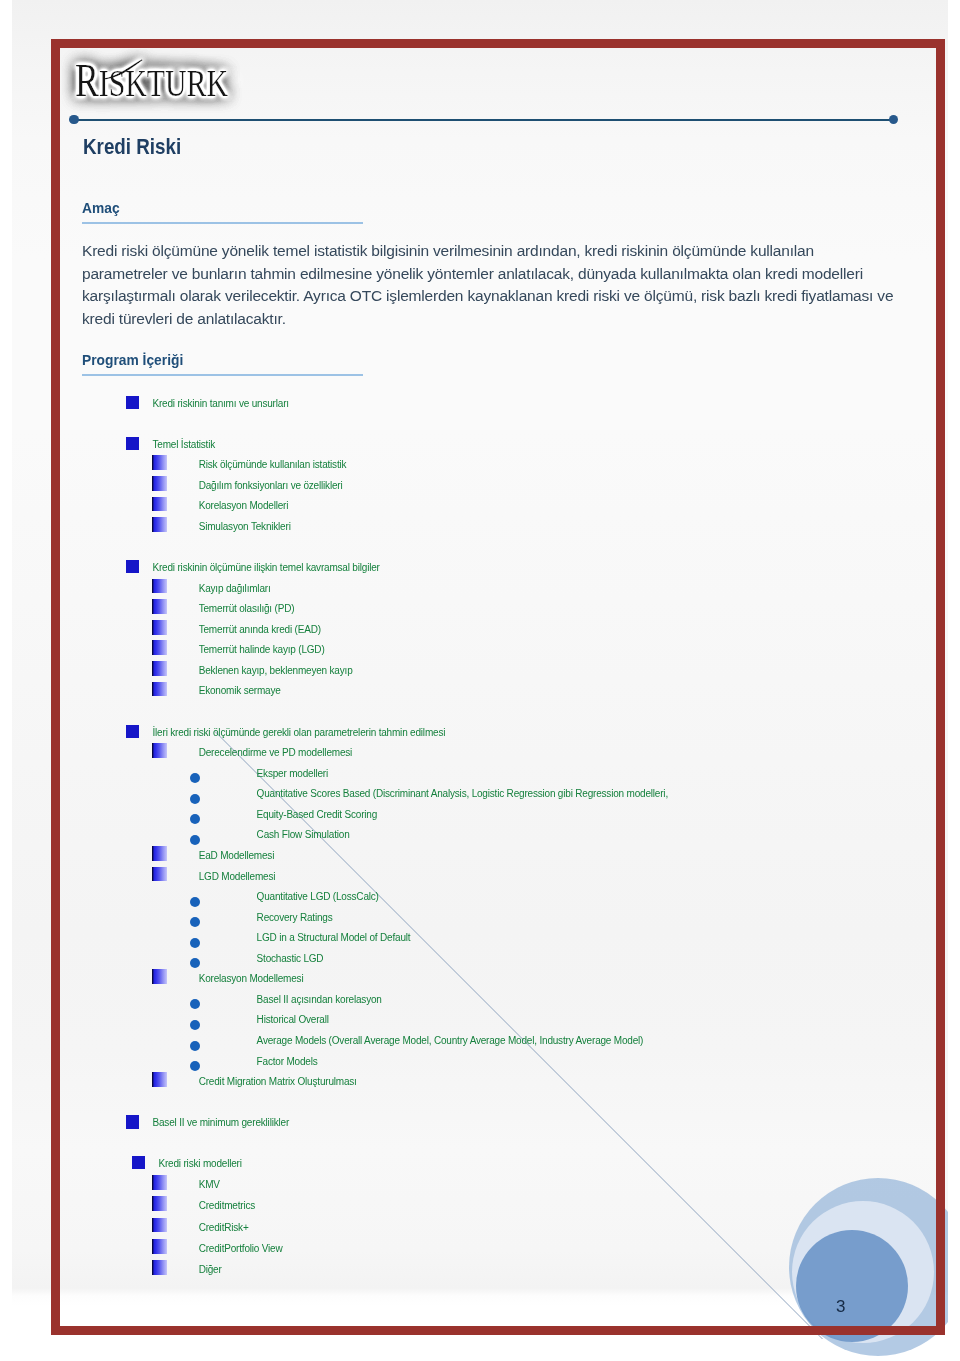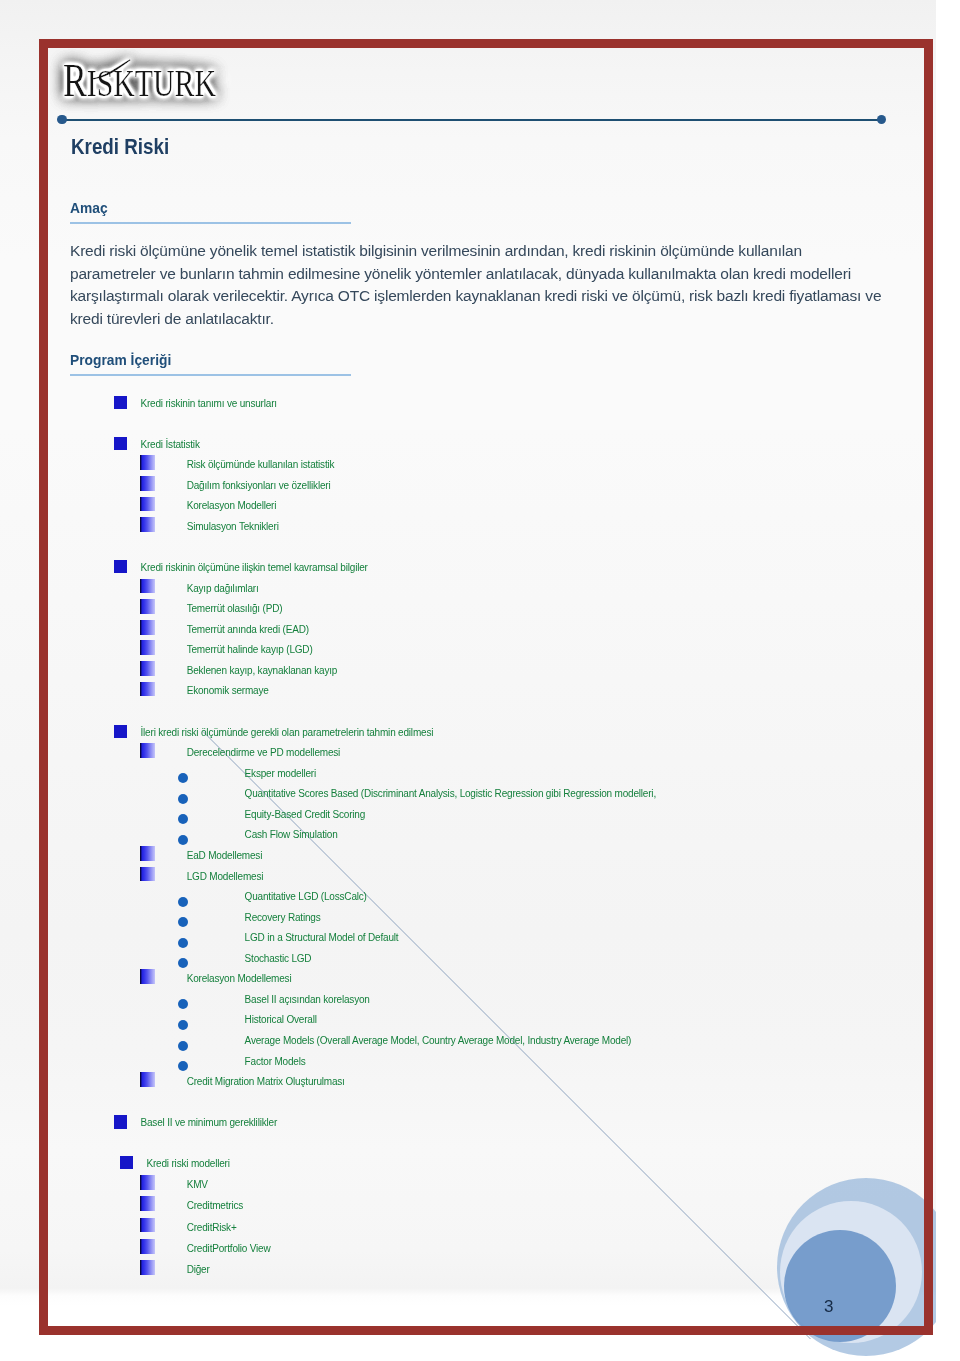--- a/index.html
+++ b/index.html
@@ -1,20 +1,20 @@
 <!DOCTYPE html>
 <html><head>
 <meta charset="utf-8">
 <title>Kredi Riski</title>
 <style>
   html,body{margin:0;padding:0;}
   body{width:960px;height:1361px;overflow:hidden;
        font-family:"Liberation Sans","DejaVu Sans",sans-serif;
        background:#ffffff;}
-  .page{position:absolute;left:0;top:0;width:936px;height:1361px;overflow:hidden;}
+  .page{position:absolute;left:12px;top:0;width:936px;height:1361px;overflow:hidden;}
 
   .bg{position:absolute;left:0;top:0;width:960px;height:1361px;
       background:linear-gradient(180deg,
         #f1f1f1 0px,#f4f4f4 50px,#f8f8f8 140px,#fafafa 260px,#fafafa 430px,
         #f8f8f8 600px,#f6f6f6 760px,#f4f4f4 930px,#f5f5f5 1050px,#f8f8f8 1150px,
         #f6f6f6 1250px,#f3f3f3 1288px,#fdfdfd 1296px,#ffffff 1306px,#ffffff 1361px);}
 
   .frame{position:absolute;left:39px;top:39px;width:894px;height:1296px;
          box-sizing:border-box;border:9px solid #9a322d;}
 
@@ -120,41 +120,41 @@
 
   <div class="para">Kredi riski ölçümüne yönelik temel istatistik bilgisinin verilmesinin ardından, kredi riskinin ölçümünde kullanılan parametreler ve bunların tahmin edilmesine yönelik yöntemler anlatılacak, dünyada kullanılmakta olan kredi modelleri karşılaştırmalı olarak verilecektir. Ayrıca OTC işlemlerden kaynaklanan kredi riski ve ölçümü, risk bazlı kredi fiyatlaması ve kredi türevleri de anlatılacaktır.</div>
 
   <div class="shead" style="left:70px;top:352px">Program İçeriği</div>
   <div class="srule" style="left:70px;top:373.5px;width:281px"></div>
 
   <div id="outline">
       <div class="bsq1" style="top: 395.7px; left: 113.9px;"></div>
       <div class="li" style="left: 140.5px; top: 395.6px;">Kredi riskinin tanımı ve unsurları</div>
       <div class="bsq1" style="top: 436.8px; left: 113.9px;"></div>
-      <div class="li" style="left: 140.5px; top: 436.7px;">Kredi İstatistik</div>
+      <div class="li" style="left: 140.5px; top: 436.7px;">Temel İstatistik</div>
       <div class="bsq2" style="top: 455.4px; left: 140.3px;"></div>
       <div class="li" style="left: 186.7px; top: 457.3px;">Risk ölçümünde kullanılan istatistik</div>
       <div class="bsq2" style="top: 475.9px; left: 140.3px;"></div>
       <div class="li" style="left: 186.7px; top: 477.8px;">Dağılım fonksiyonları ve özellikleri</div>
       <div class="bsq2" style="top: 496.5px; left: 140.3px;"></div>
       <div class="li" style="left: 186.7px; top: 498.4px;">Korelasyon Modelleri</div>
       <div class="bsq2" style="top: 517.1px; left: 140.3px;"></div>
       <div class="li" style="left: 186.7px; top: 519px;">Simulasyon Teknikleri</div>
       <div class="bsq1" style="top: 560.2px; left: 113.9px;"></div>
       <div class="li" style="left: 140.5px; top: 560.1px;">Kredi riskinin ölçümüne ilişkin temel kavramsal bilgiler</div>
       <div class="bsq2" style="top: 578.7px; left: 140.3px;"></div>
       <div class="li" style="left: 186.7px; top: 580.6px;">Kayıp dağılımları</div>
       <div class="bsq2" style="top: 599.3px; left: 140.3px;"></div>
       <div class="li" style="left: 186.7px; top: 601.2px;">Temerrüt olasılığı (PD)</div>
       <div class="bsq2" style="top: 619.9px; left: 140.3px;"></div>
       <div class="li" style="left: 186.7px; top: 621.8px;">Temerrüt anında kredi (EAD)</div>
       <div class="bsq2" style="top: 640.4px; left: 140.3px;"></div>
       <div class="li" style="left: 186.7px; top: 642.3px;">Temerrüt halinde kayıp (LGD)</div>
       <div class="bsq2" style="top: 661px; left: 140.3px;"></div>
-      <div class="li" style="left: 186.7px; top: 662.9px;">Beklenen kayıp, kaynaklanan kayıp</div>
+      <div class="li" style="left: 186.7px; top: 662.9px;">Beklenen kayıp, beklenmeyen kayıp</div>
       <div class="bsq2" style="top: 681.5px; left: 140.3px;"></div>
       <div class="li" style="left: 186.7px; top: 683.4px;">Ekonomik sermaye</div>
       <div class="bsq1" style="top: 724.7px; left: 113.9px;"></div>
       <div class="li" style="left: 140.5px; top: 724.6px;">İleri kredi riski ölçümünde gerekli olan parametrelerin tahmin edilmesi</div>
       <div class="bsq2" style="top: 743.2px; left: 140.3px;"></div>
       <div class="li" style="left: 186.7px; top: 745.1px;">Derecelendirme ve PD modellemesi</div>
       <div class="bci3" style="top: 773.2px; left: 177.8px;"></div>
       <div class="li" style="left: 244.6px; top: 765.7px;">Eksper modelleri</div>
       <div class="bci3" style="top: 793.7px; left: 177.8px;"></div>
       <div class="li" style="left: 244.6px; top: 786.2px;">Quantitative Scores Based (Discriminant Analysis, Logistic Regression gibi Regression modelleri,</div>

